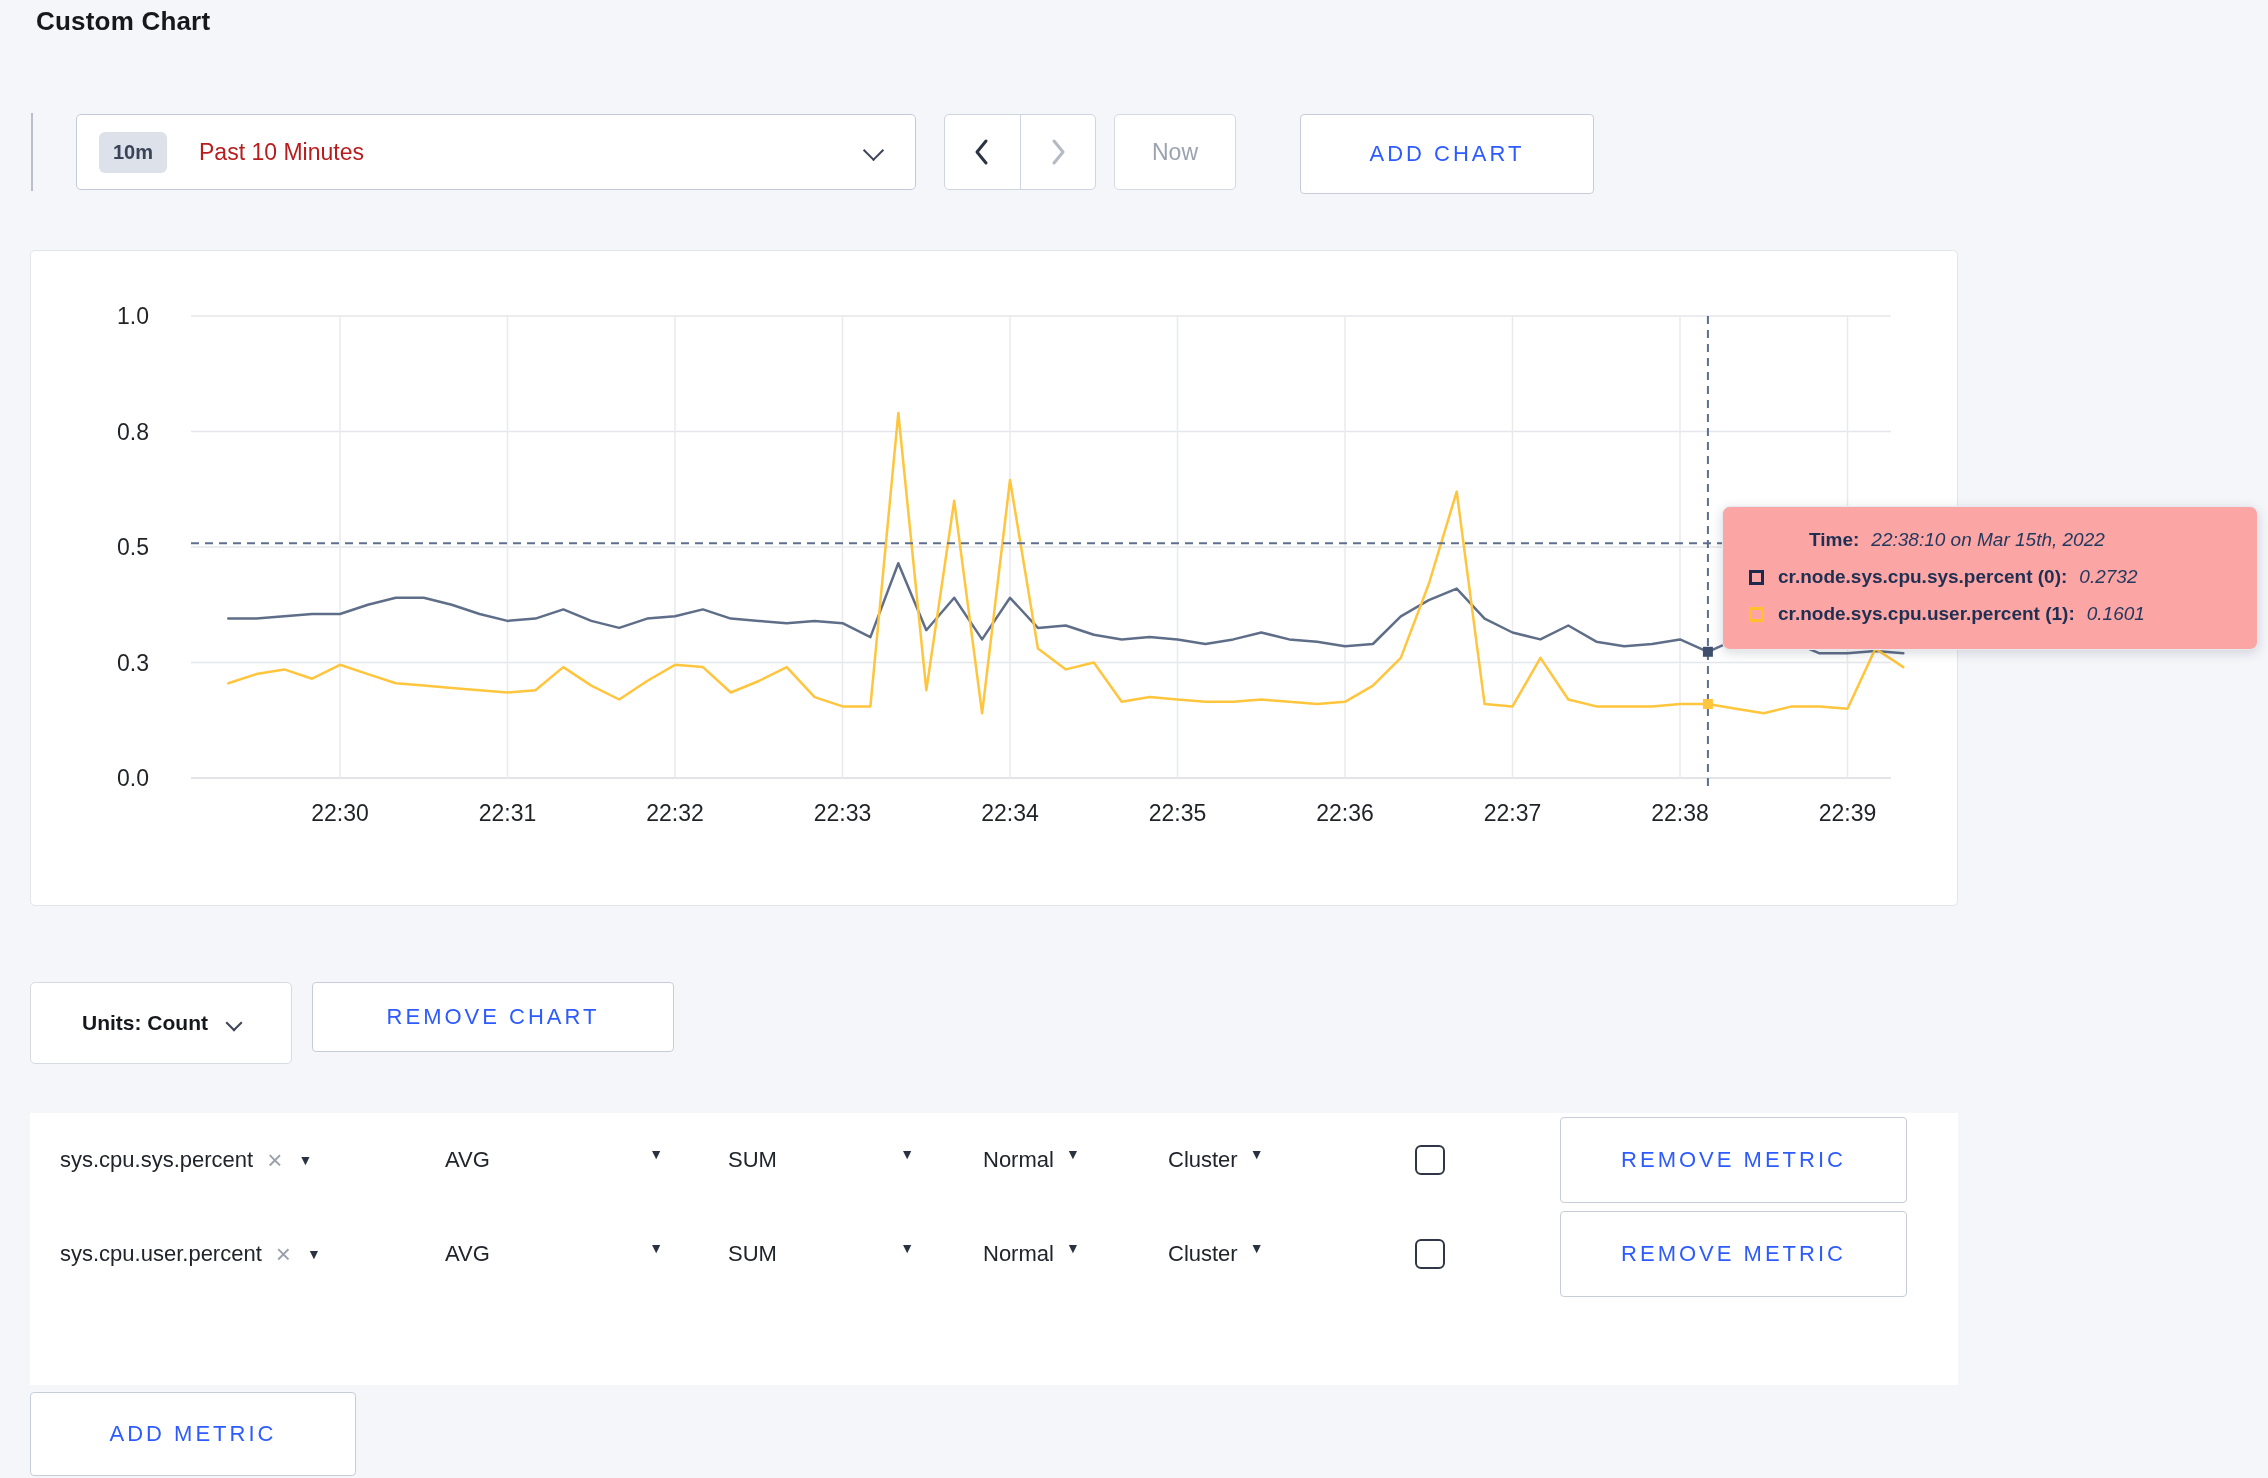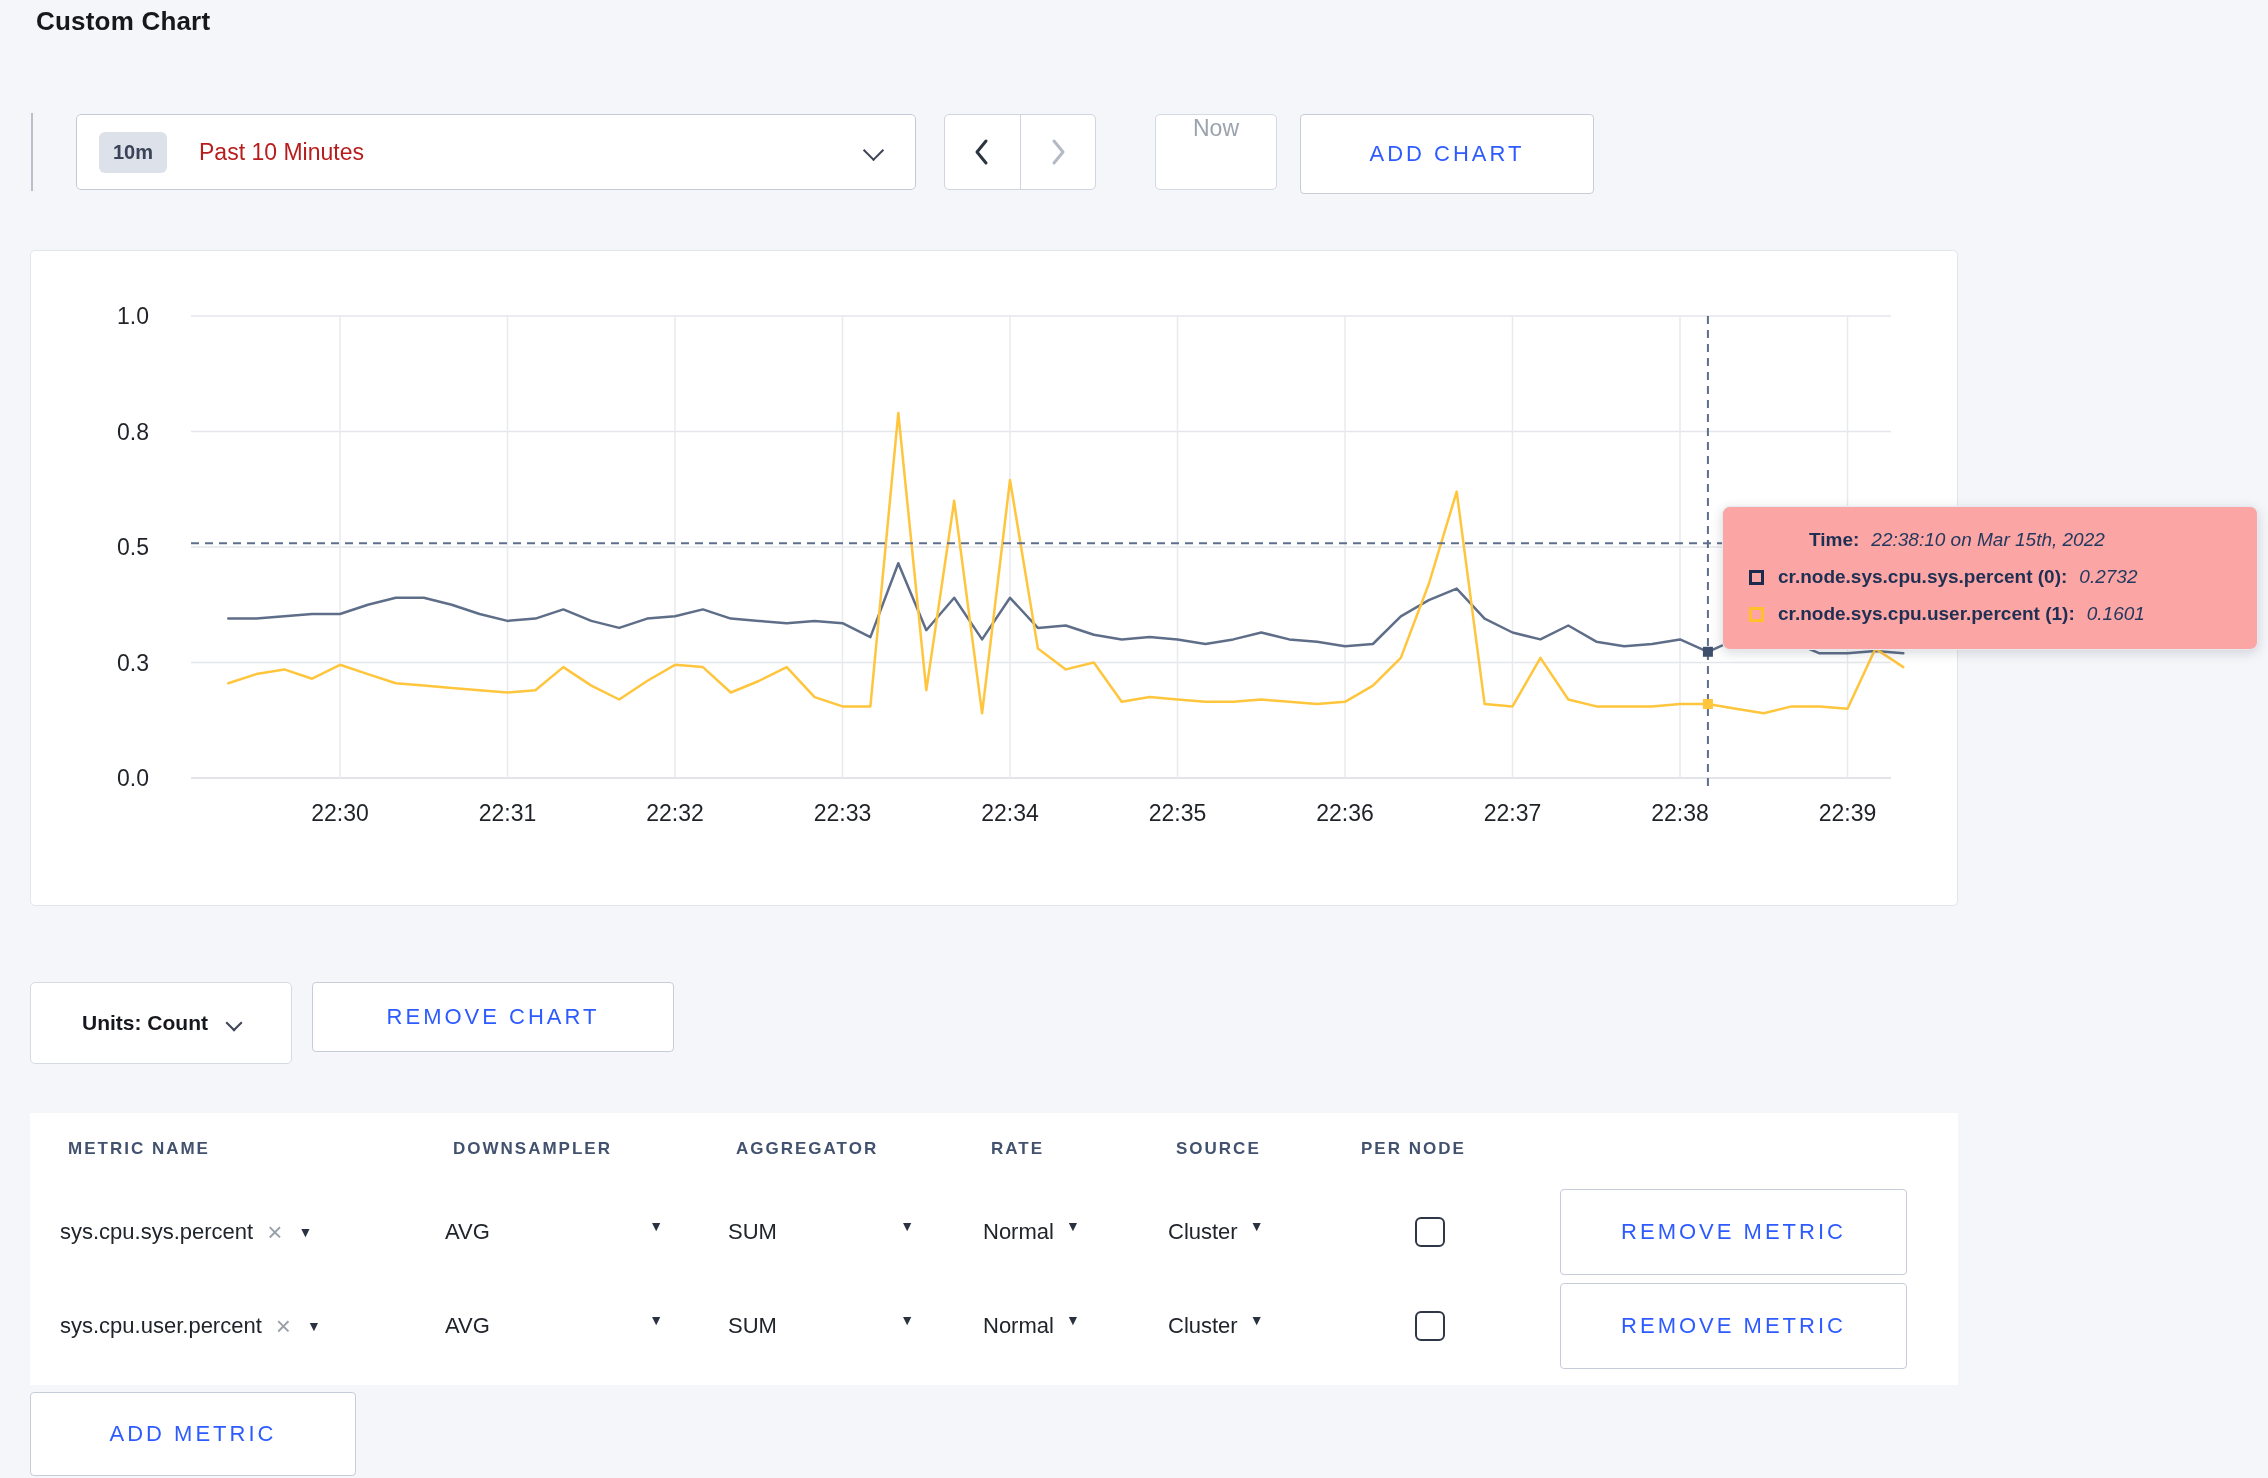--- a/index.html
+++ b/index.html
@@ -11,21 +11,21 @@
   
   .toolbar-divider{position:absolute;left:31px;top:113px;width:2px;height:78px;background:#b9c0cc;}
   .time-select{position:absolute;left:76px;top:114px;width:840px;height:76px;background:#fff;border:1px solid #c2cad6;border-radius:5px;display:flex;align-items:center;cursor:pointer;box-sizing:border-box;}
   .time-badge{margin-left:22px;background:#dde1ea;color:#3a4358;font-weight:700;font-size:20px;padding:9px 14px;border-radius:6px;}
   .time-label{margin-left:32px;font-size:23px;color:#b91c1c;}
   .chev{width:13px;height:13px;border-right:2px solid #3c4455;border-bottom:2px solid #3c4455;transform:rotate(45deg);display:inline-block;}
   .time-select .chev{position:absolute;right:34px;top:28px;}
   .nav-group{position:absolute;left:944px;top:114px;width:152px;height:76px;background:#fff;border:1px solid #cfd5df;border-radius:5px;display:flex;box-sizing:border-box;}
   .nav-btn{flex:1;display:flex;align-items:center;justify-content:center;cursor:pointer;}
   .nav-btn.prev{border-right:1px solid #cfd5df;}
-  .now-btn{position:absolute;left:1114px;top:114px;width:122px;height:76px;background:#fff;border:1px solid #d4dae2;border-radius:5px;color:#9ba3ae;font-size:23px;display:flex;align-items:flex-start;justify-content:center;box-sizing:border-box;margin-left:41px;}
+  .now-btn{position:absolute;left:1114px;top:114px;width:122px;height:76px;background:#fff;border:1px solid #d4dae2;border-radius:5px;color:#9ba3ae;font-size:23px;display:flex;align-items:center;justify-content:center;box-sizing:border-box;}
   .blue-btn{background:#fff;border:1px solid #c6cdd9;border-radius:4px;color:#2d5bff;font-size:22px;font-weight:500;letter-spacing:3px;display:flex;align-items:center;justify-content:center;cursor:pointer;box-sizing:border-box;}
   .add-chart{position:absolute;left:1300px;top:114px;width:294px;height:80px;}
 
   
   .chart-card{position:absolute;left:30px;top:250px;width:1928px;height:656px;background:#fff;border:1px solid #e2e6eb;border-radius:5px;box-sizing:border-box;}
   .axis-label{font-family:"Liberation Sans",sans-serif;font-size:23px;fill:#1f2227;}
 
   
   .tooltip{position:absolute;left:1722px;top:506px;width:536px;background:#fca5a5;border:1px solid #e6e9ee;border-radius:8px;box-shadow:0 3px 12px rgba(40,50,70,.18);padding:22px 26px 24px 26px;box-sizing:border-box;z-index:5;}
   .tt-row{display:flex;align-items:center;margin-bottom:15px;font-size:19px;color:#1d2f52;}
@@ -155,29 +155,20 @@
 
   <div class="units-btn">
     <span class="units-label">Units: Count</span>
     <span class="chev"></span>
   </div>
   <div class="blue-btn remove-chart">
     <span>REMOVE CHART</span>
   </div>
 
   <div class="metrics-card">
-    <div class="tbl-grid tbl-head">
-      <div class="hcell">METRIC NAME</div>
-      <div class="hcell">DOWNSAMPLER</div>
-      <div class="hcell">AGGREGATOR</div>
-      <div class="hcell">RATE</div>
-      <div class="hcell">SOURCE</div>
-      <div class="hcell">PER NODE</div>
-      <div class="hcell"></div>
-    </div>
 
     <div class="tbl-grid tbl-row">
       <div class="cell">
         <span class="metric-name">sys.cpu.sys.percent</span>
         <span class="x-icon">×</span>
         <span class="caret">▼</span>
       </div>
       <div class="cell">
           <span class="sel-pair down">
             <span>AVG</span>

